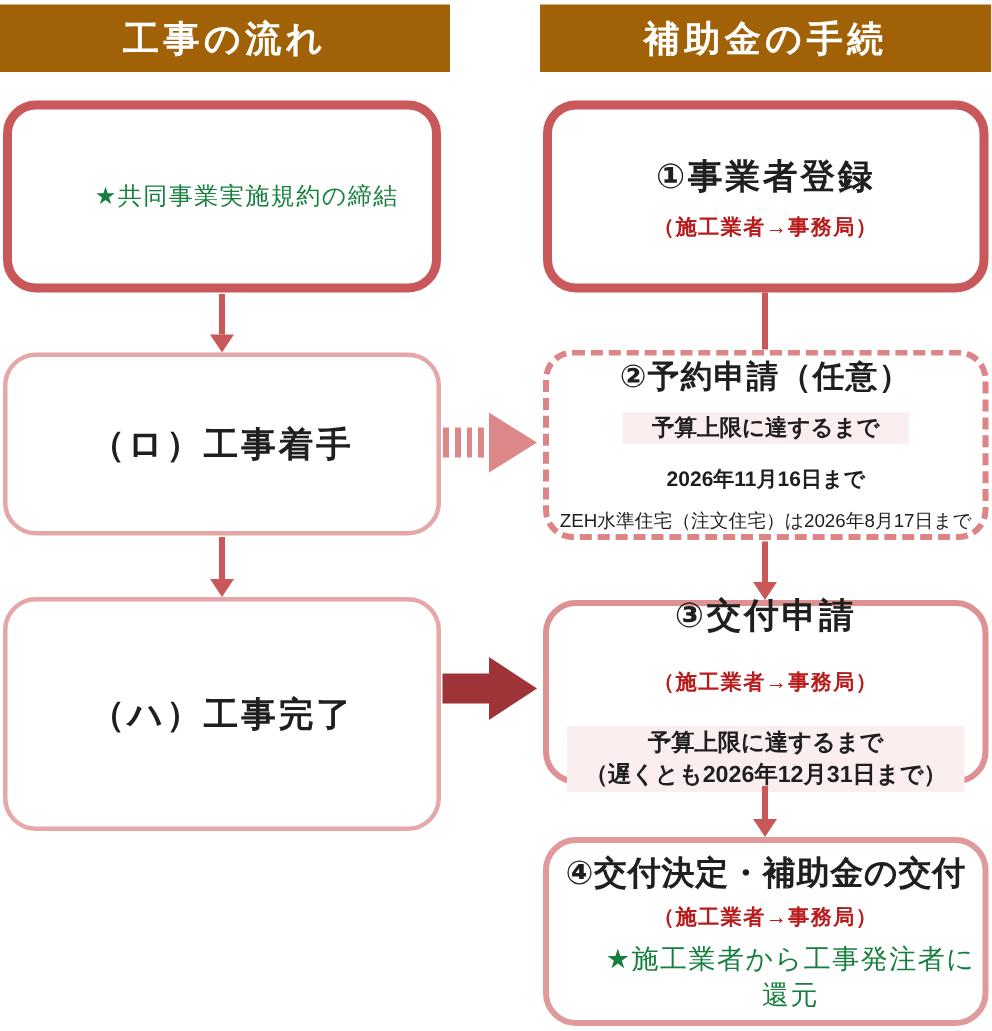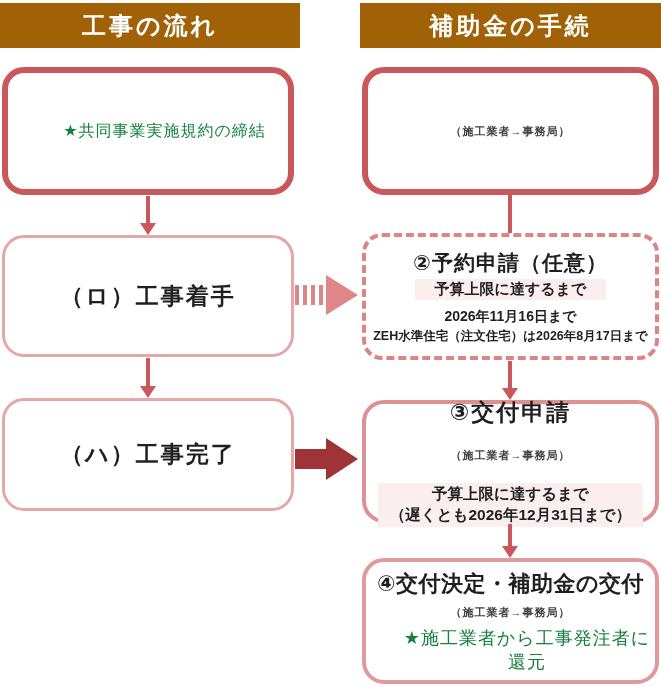--- a/index.html
+++ b/index.html
@@ -22,25 +22,25 @@
     position:absolute;box-sizing:border-box;background:#ffffff;
     border-radius:22px;display:flex;flex-direction:column;
     align-items:center;justify-content:center;text-align:center;
   }
   .fbox.lcol{left:2px;width:292px;}
   .fbox.rcol{left:362px;width:297px;}
   .b-thick{border:6px solid #c9585b;}
   .b-thin{border:3px solid #e5a7a8;}
   .b-med{border:4px solid #dd9193;}
   .b-med2{border:4px solid #e09a9c;}
-  .b-dash{border:4px dashed #dd8486;border-radius:20px;}
+  .b-dash{border:4px dashed #dd8486;border-radius:20px;justify-content:space-between;}
 
   .box-title{font-size:23px;font-weight:bold;letter-spacing:2px;color:#1f1f1f;}
   .box-title.small{font-size:21px;letter-spacing:1px;}
-  .box-sub{font-size:11px;font-weight:bold;letter-spacing:1px;color:#404040;}
+  .box-sub{font-size:14px;font-weight:bold;letter-spacing:1px;color:#b91c1c;}
   .red-note{color:#15803d;font-weight:normal;margin-left:33px;}
   .hl{background:#fbeeee;font-weight:bold;}
 
   
   .varrow{position:absolute;width:16px;display:flex;flex-direction:column;align-items:center;}
   .varrow .stem{width:4px;background:#c9585b;flex:1;}
   .varrow .tip{width:0;height:0;border-left:8px solid transparent;border-right:8px solid transparent;border-top:12px solid #c9585b;}
   .vline{position:absolute;width:4px;background:#c9585b;}
 
   
@@ -76,33 +76,34 @@
   </div>
 
   <div class="fbox lcol b-thick" style="top:67px;height:128px;gap:9px;">
     <div class="red-note" style="font-size:16px;letter-spacing:1px;">★共同事業実施規約の締結</div>
   </div>
 
   <div class="fbox lcol b-thin" style="top:235px;height:122px;text-align:center;">
     <div class="box-title">（ロ）工事着手</div>
   </div>
 
-  <div class="fbox lcol b-thin" style="top:398px;height:113px;">
+  <div class="fbox lcol b-thin" style="top:398px;height:156px;">
     <div class="box-title">（ハ）工事完了</div>
   </div>
 
   <div class="fbox rcol b-thick" style="top:67px;height:128px;gap:10px;">
+    <div class="box-title">①事業者登録</div>
     <div class="box-sub">（施工業者→事務局）</div>
   </div>
 
   <div class="fbox rcol b-dash" style="top:233px;height:127px;gap:2px;">
     <div class="box-title small">②予約申請（任意）</div>
     <div class="hl" style="font-size:15px;padding:1px 20px;margin-bottom:6px;">予算上限に達するまで</div>
     <div style="font-size:14px;font-weight:bold;">2026年11月16日まで</div>
-    <div style="font-size:12.5px;font-weight:bold;">ZEH水準住宅（注文住宅）は2026年8月17日まで</div>
+    <div style="font-size:12.5px;font-weight:normal;">ZEH水準住宅（注文住宅）は2026年8月17日まで</div>
   </div>
 
   <div class="fbox rcol b-med" style="top:400px;height:123px;gap:20px;">
     <div class="box-title">③交付申請</div>
     <div class="box-sub">（施工業者→事務局）</div>
     <div class="hl" style="font-size:15.5px;width:92%;padding:1px 0;">
       <div>予算上限に達するまで</div>
       <div>（遅くとも2026年12月31日まで）</div>
     </div>
   </div>

